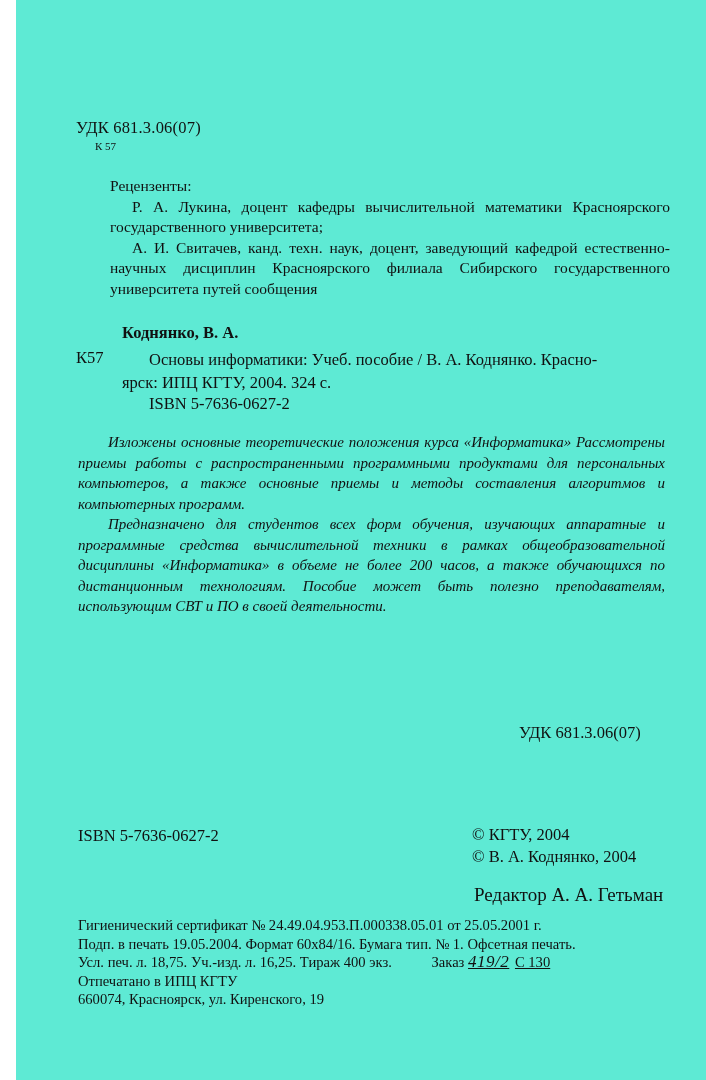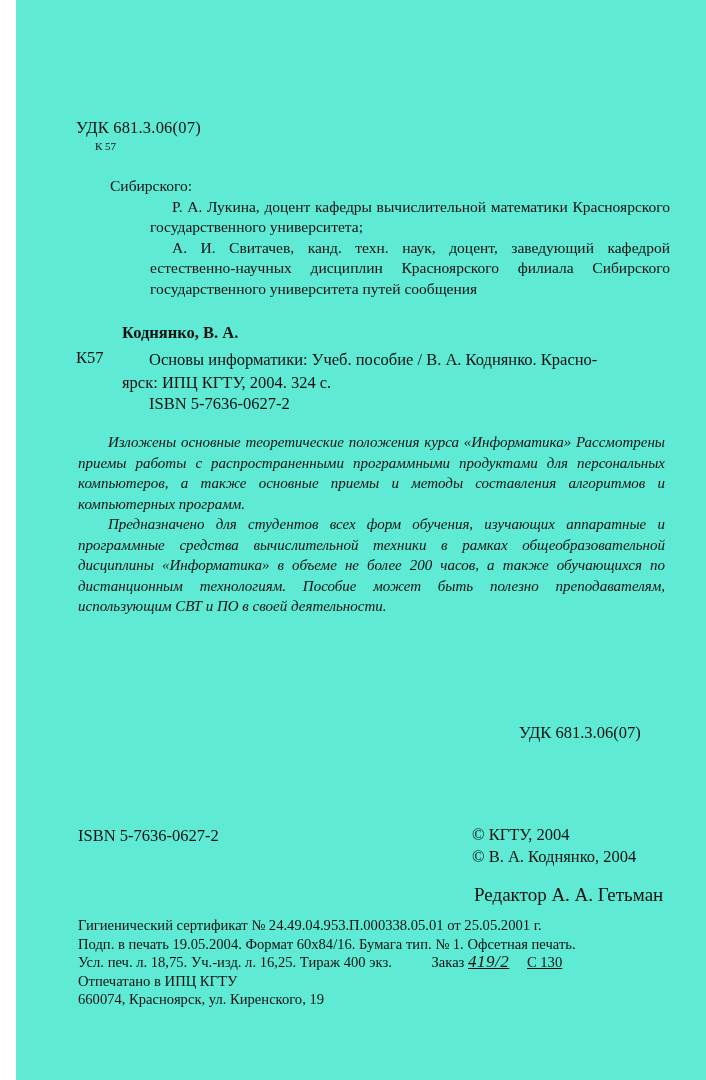--- a/index.html
+++ b/index.html
@@ -43,21 +43,20 @@
     left: 94px;
     top: 176px;
     width: 560px;
     font-size: 15.5px;
     line-height: 20.5px;
     text-align: justify;
   }
   #reviewers .ind {
     display: block;
     text-indent: 22px;
-    margin-left: 40px;
   }
   #reviewers .noind {
     display: block;
     text-indent: 0;
   }
   
   #author-name {
     left: 106px;
     top: 323px;
     font-size: 16.5px;
@@ -140,34 +139,34 @@
   }
   .order-num {
     font-family: "Liberation Serif", serif;
     font-style: italic;
     font-size: 17px;
     text-decoration: underline;
     letter-spacing: 0.5px;
     text-align: center;
   }
   .order-c {
-    margin-left: 14px;
+    margin-left: 2px;
     text-decoration: underline;
   }
 </style>
 </head>
 <body>
 
 <div class="page">
 
   <div class="block" id="udk-top">УДК 681.3.06(07)</div>
   <div class="block" id="kod-top">К 57</div>
 
   <div class="block" id="reviewers">
-    <span class="noind">Сибирского:</span>
+    <span class="noind">Рецензенты:</span>
     <span class="ind">Р. А. Лукина, доцент кафедры вычислительной математики Красноярского государственного университета;</span>
     <span class="ind">А. И. Свитачев, канд. техн. наук, доцент, заведующий кафедрой естественно-научных дисциплин Красноярского филиала Сибирского государственного университета путей сообщения</span>
   </div>
 
   <div class="block" id="author-name">Коднянко, В. А.</div>
   <div class="block" id="cat-code">К57</div>
   <div class="block" id="title-lines">
     <span>Основы информатики: Учеб. пособие / В. А. Коднянко. Красно-</span>
     <span class="l2">ярск: ИПЦ КГТУ, 2004. 324 с.</span>
   </div>

